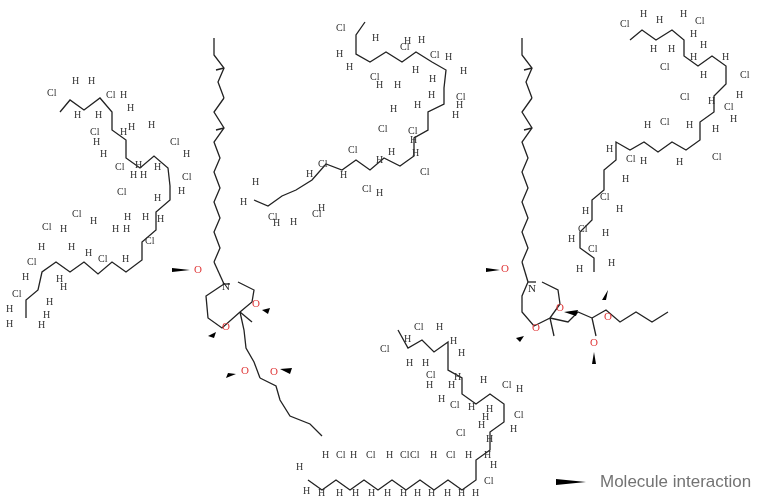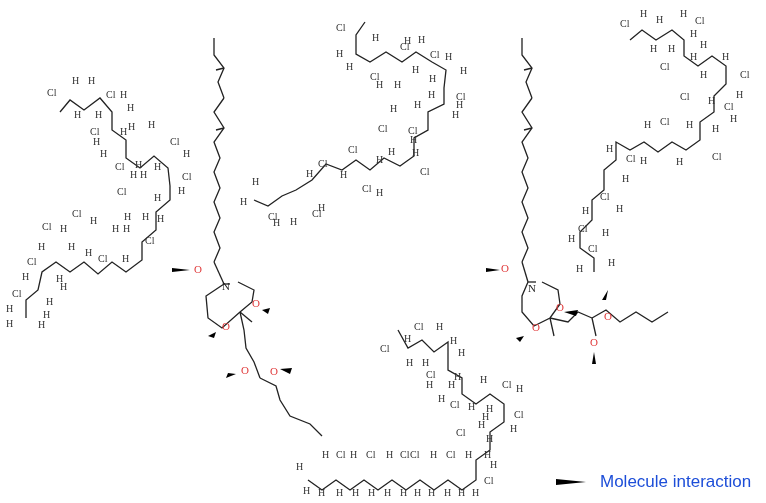--- a/index.html
+++ b/index.html
@@ -1,20 +1,20 @@
 <!DOCTYPE html>
 <html><head>
 <meta charset="utf-8">
 <style>
   html,body{margin:0;padding:0;background:#ffffff;}
   body{width:766px;height:503px;position:relative;overflow:hidden;font-family:"Liberation Serif",serif;}
   #canvas{position:absolute;left:0;top:0;width:766px;height:503px;}
   svg text{font-family:"Liberation Serif",serif;}
   .legend{position:absolute;left:556px;top:472px;display:flex;align-items:center;gap:14px;}
-  .legend-label{font-family:"Liberation Sans",sans-serif;font-size:17px;color:#1d4ed8;}
+  .legend-label{font-family:"Liberation Sans",sans-serif;font-size:17px;color:#737373;}
 </style>
 </head>
 <body>
 
 <svg id="canvas" width="766" height="503" viewBox="0 0 766 503">
   <defs>
     <g id="wedgeR">
         <polygon points="0,-2.5 18,0 0,2.5" fill="#000"></polygon>
       </g>
   </defs>

